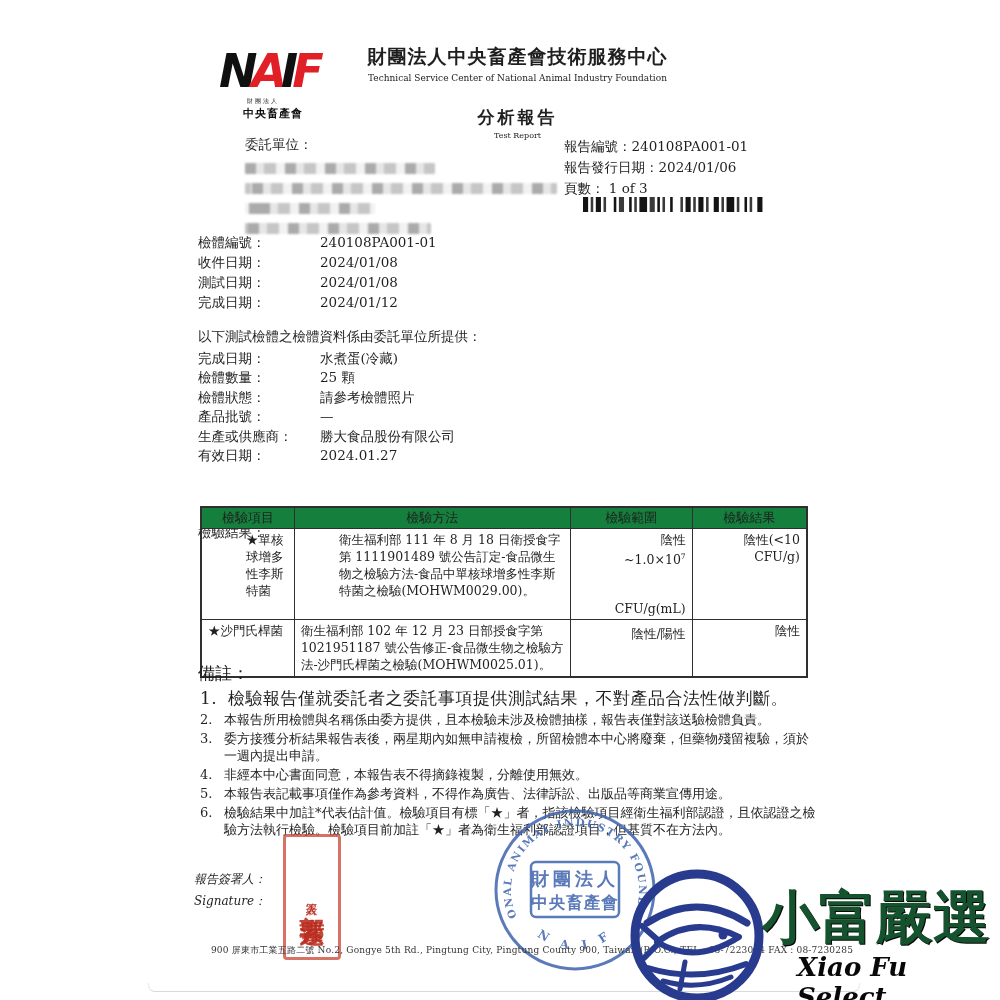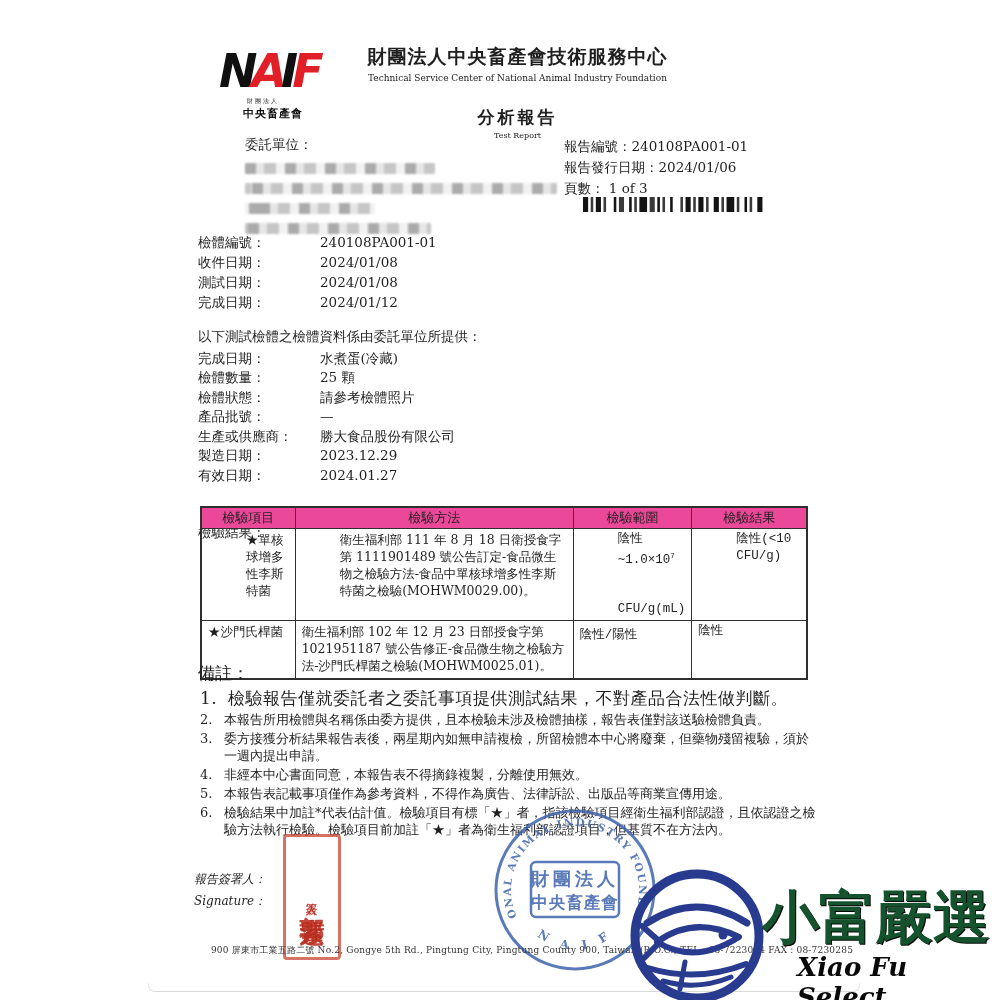--- a/index.html
+++ b/index.html
@@ -40,24 +40,24 @@
   .sids { left:198px; top:232px; line-height:20px; }
   .prov { left:198px; top:327px; line-height:19.5px; }
   .kv { position:relative; }
   .kv .val { position:absolute; left:122px; top:0; white-space:nowrap; }
   .intro { margin-bottom:2px; }
 
   
   .res-head { position:absolute; left:198px; top:488px; font-size:13.5px;margin-top:36px; }
   table.results { position:absolute; left:200px; top:506px; width:608px; border-collapse:collapse;
     border:2px solid #2f2f2f; font-size:12.5px; }
-  table.results th { background:#ec4899; font-weight:normal; border:1px solid #2f2f2f;
+  table.results th { background:#15803d; font-weight:normal; border:1px solid #2f2f2f;
     padding:1px 2px; font-size:13px; height:18px; }
   table.results td { border:1px solid #2f2f2f; padding:2px 6px; vertical-align:top; line-height:17px; }
-  table.results td.c { text-align:left;font-family:Liberation Mono, monospace; }
+  table.results td.c { text-align:right; }
   tr.row1 td { height:76px;padding-left:44px; }
   tr.row2 td { height:54px; }
   sup { font-size:7.5px; }
   .unit { display:block;margin-top:32px; }
 
   
   .notes { position:absolute; left:198px; top:662px; width:622px; font-size:13px; }
   .notes-h { font-size:17px; margin-bottom:2px; }
   .note { display:flex; line-height:17px; margin-top:2px; }
   .note .n { flex:none; width:26px; padding-left:2px; }
@@ -162,21 +162,20 @@
     <div class="kv"><span class="lab">完成日期：</span><span class="val">2024/01/12</span></div>
   </div>
 
   <div class="kvblock prov">
     <div class="intro">以下測試檢體之檢體資料係由委託單位所提供：</div>
     <div class="kv"><span class="lab">完成日期：</span><span class="val">水煮蛋(冷藏)</span></div>
     <div class="kv"><span class="lab">檢體數量：</span><span class="val">25 顆</span></div>
     <div class="kv"><span class="lab">檢體狀態：</span><span class="val">請參考檢體照片</span></div>
     <div class="kv"><span class="lab">產品批號：</span><span class="val">—</span></div>
     <div class="kv"><span class="lab">生產或供應商：</span><span class="val">勝大食品股份有限公司</span></div>
-    <div class="kv"><span class="lab">製造日期：</span><span class="val">2023.12.29</span></div>
     <div class="kv"><span class="lab">有效日期：</span><span class="val">2024.01.27</span></div>
   </div>
 
   <div class="res-head">檢驗結果：</div>
   <table class="results">
     <colgroup>
         <col style="width:97px">
         <col style="width:287px">
         <col style="width:107px">
         <col style="width:117px">

